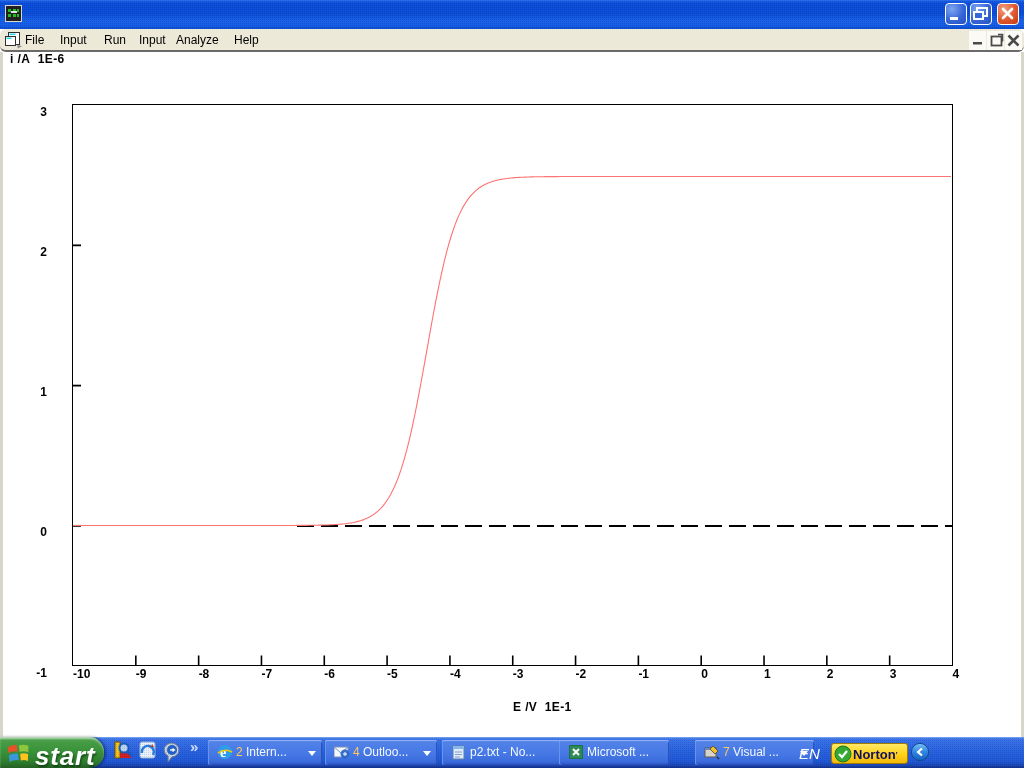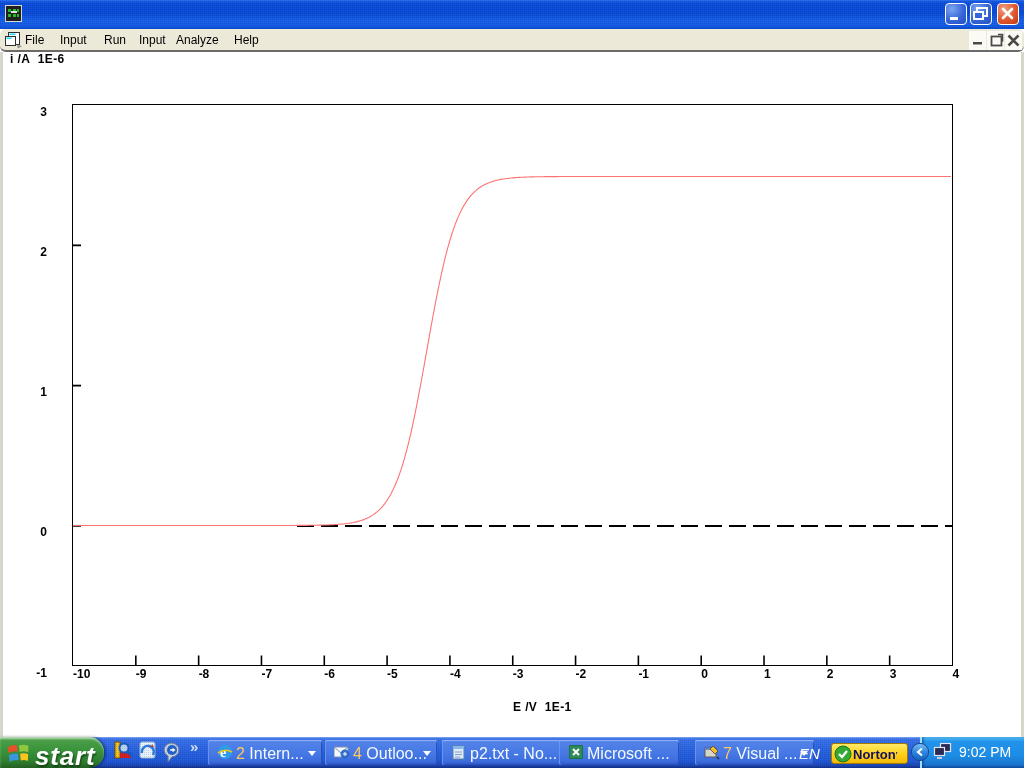--- a/index.html
+++ b/index.html
@@ -29,21 +29,21 @@
   background-size:2px 2px; }
 #startbtn { position:absolute; z-index:1; left:0; top:0px; width:104px; height:31px;
   border-top-right-radius:15px; border-bottom-right-radius:15px;
   background:linear-gradient(180deg,#8cc88a 0%,#4a9e48 10%,#39923a 45%,#2e7d2e 80%,#235f23 100%);
   box-shadow:inset 0 2px 2px rgba(255,255,255,.4), 2px 0 3px rgba(0,0,20,.4); }
 #starttext { position:absolute; left:35px; top:4px; color:#fff; font-weight:bold; font-style:italic; font-size:26px; letter-spacing:.8px;
   text-shadow:1px 2px 2px rgba(0,40,0,.6); }
 .taskbtn { position:absolute; z-index:1; top:3px; height:25px; border-radius:2px;
   background:linear-gradient(180deg,#6f9aef 0%,#5282e8 8%,#4678e5 55%,#3c6cdd 85%,#2f57c8 100%);
   box-shadow:inset 0 1px 0 #8db0f4, inset 1px 0 0 #6894ee, inset -1px -1px 0 #2c50b4; }
-.tbtext { position:absolute; left:28px; top:5px; font-size:16px; color:#f4f8ff; white-space:nowrap; }
+.tbtext { position:absolute; left:28px; top:5px; font-size:12px; color:#f4f8ff; white-space:nowrap; }
 .tbnum { color:#ffc95e; }
 .tbarrow { position:absolute; right:6px; top:11px; width:0; height:0;
   border-left:4px solid transparent; border-right:4px solid transparent; border-top:5px solid #fff; }
 #entext { position:absolute; z-index:1; left:799px; top:8px; color:#fff; font-size:15px;font-style:italic; }
 #norton { position:absolute; z-index:1; left:831px; top:6px; width:77px; height:21px; border-radius:3px;
   background:linear-gradient(180deg,#ffe967 0%,#ffd117 55%,#f2b80a 100%); border:1px solid #a07b00;padding-left:23px; }
 #nortontext { position:absolute; left:21px; top:2px; font-size:13px; font-weight:bold; color:#101060; }
 #tray { position:absolute; z-index:1; left:920px; top:0; width:104px; height:31px;
   background:linear-gradient(180deg,#55bcf5 0%,#2293ea 15%,#1d8ce4 60%,#1a76cf 88%,#0f4ea6 100%);
   border-left:2px solid #9fe2ff; box-shadow:inset 2px 0 2px rgba(0,30,90,.35); }
@@ -212,21 +212,21 @@
     <div class="tbarrow"></div>
   </div>
   <div class="taskbtn" style="left:442px;width:133px">
     <svg width="16" height="16" style="position:absolute;left:9px;top:4px">
       <rect x="2" y="2" width="11" height="13" fill="#dceafc" stroke="#6080a8"></rect>
       <rect x="2" y="2" width="11" height="3" fill="#88b8e8"></rect>
       <path d="M4 8 h7 M4 10.5 h7 M4 13 h5" stroke="#7090b8" stroke-width="0.8"></path>
     </svg>
     <div class="tbtext">p2.txt - No...</div>
   </div>
-  <div class="taskbtn" style="left:559px;width:120px">
+  <div class="taskbtn" style="left:559px;width:110px">
     <svg width="16" height="16" style="position:absolute;left:9px;top:4px">
       <rect x="1" y="1" width="14" height="14" rx="1" fill="#1e7145"></rect>
       <rect x="2" y="2" width="12" height="12" fill="#2e8b57"></rect>
       <path d="M5 5 L11 11 M11 5 L5 11" stroke="#fff" stroke-width="2"></path>
     </svg>
     <div class="tbtext">Microsoft ...</div>
   </div>
   <div class="taskbtn" style="left:695px;width:119px">
     <svg width="16" height="16" style="position:absolute;left:9px;top:4px">
       <rect x="1" y="4" width="11" height="9" fill="#d8d4c8" stroke="#585858"></rect>
@@ -249,23 +249,13 @@
     <defs>
         <linearGradient id="gb" x1="0" y1="0" x2="0" y2="1">
       <stop offset="0" stop-color="#7cc0f8"></stop>
           <stop offset=".5" stop-color="#2f86e0"></stop>
           <stop offset="1" stop-color="#1460c0"></stop>
     </linearGradient>
       </defs>
     <circle cx="11" cy="10" r="8.6" fill="url(#gb)" stroke="#16488f"></circle>
     <path d="M13 6.5 l-4 3.5 4 3.5" stroke="#fff" stroke-width="2.2" fill="none"></path>
   </svg>
-  <div id="tray">
-    <svg width="104" height="31">
-      <g transform="translate(12,6)">
-        <rect x="6.5" y="0.5" width="10" height="8" fill="#2a2a52" stroke="#e0e4f0" stroke-width="1.2"></rect>
-        <rect x="0.5" y="4.5" width="10" height="8" fill="#2a2a52" stroke="#e0e4f0" stroke-width="1.2"></rect>
-        <rect x="3" y="14" width="5" height="2" fill="#c8ccd8"></rect>
-      </g>
-    </svg>
-    <div id="traytime">9:02 PM</div>
-  </div>
 </div>
 
 </body></html>

